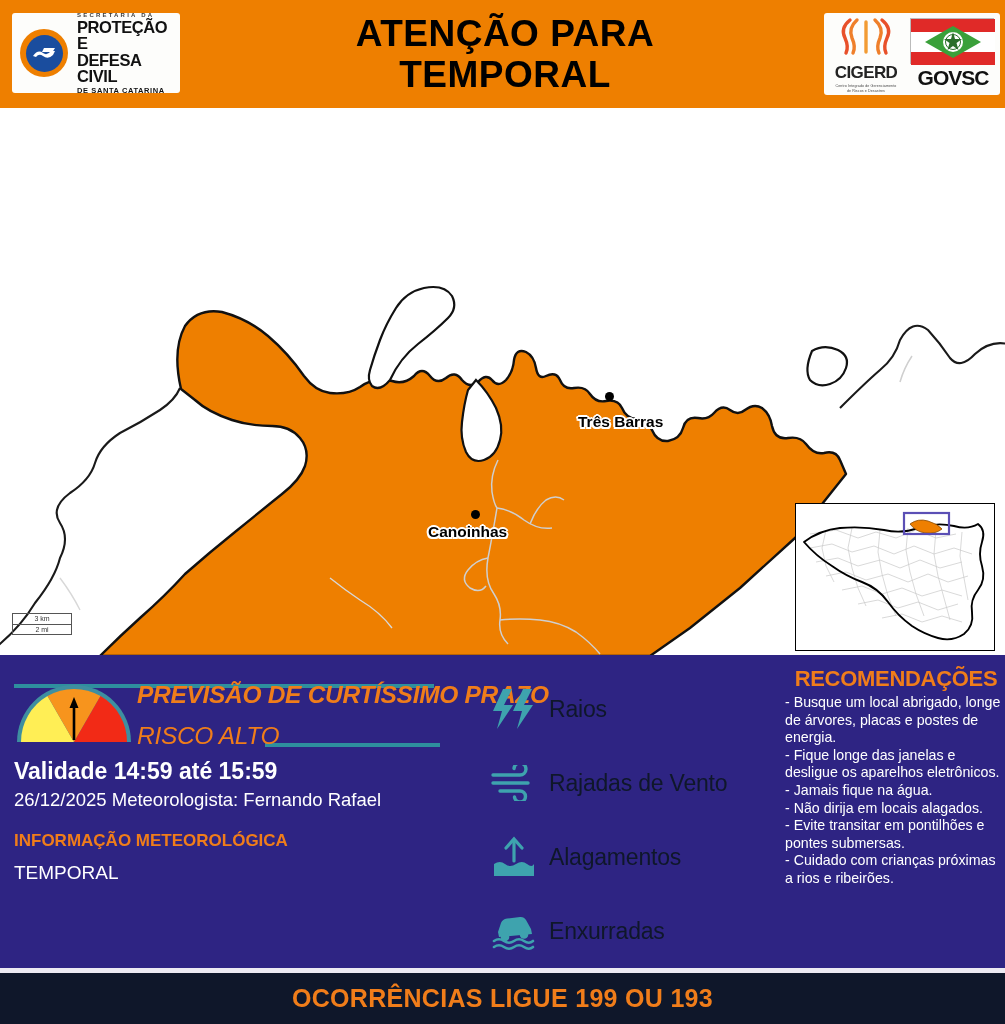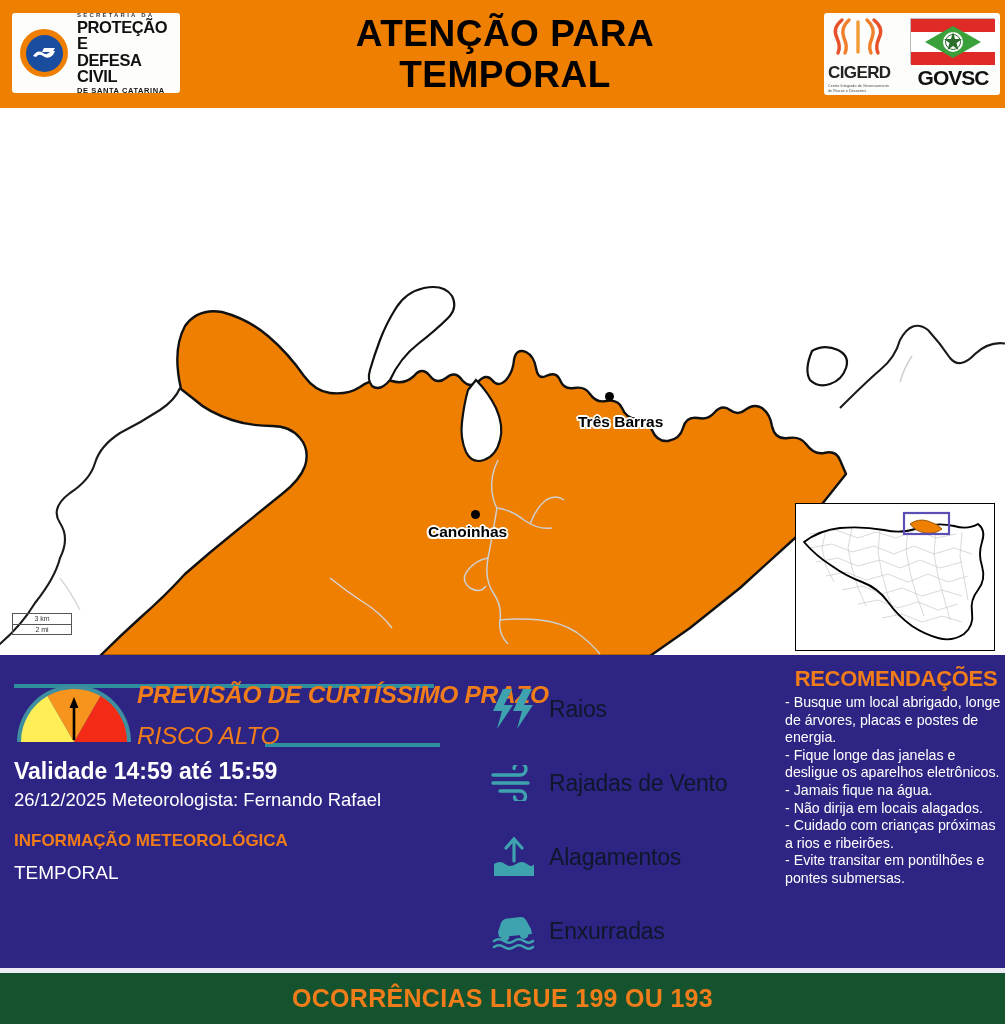--- a/index.html
+++ b/index.html
@@ -28,21 +28,21 @@
   .dc-badge-in { width:37px; height:37px; border-radius:50%; background:#1a4d9e;
               display:flex; align-items:center; justify-content:center; }
   .dc-words { line-height:1; }
   .dc-l1 { font-size:6px; letter-spacing:2.2px; color:#3a3a3a; font-weight:bold; }
   .dc-l2 { font-size:16.5px; font-weight:bold; color:#111; letter-spacing:-0.4px; margin-top:1px;}
   .dc-l3 { font-size:16.5px; font-weight:bold; color:#111; letter-spacing:-0.4px; margin-top:0px;}
   .dc-l4 { font-size:7.5px; font-weight:bold; color:#111; letter-spacing:0.6px; margin-top:2px;}
 
   .logo-right { right:5px; top:13px; width:176px; height:82px; }
   .logo-right-inner{ display:flex; align-items:center; gap:6px; padding:0 6px;}
-  .cigerd { width:76px; }
+  .cigerd { text-align:center; width:76px; }
   .cigerd-name { font-size:17px; font-weight:bold; letter-spacing:-0.6px; color:#232323;
                  font-family:"Liberation Sans", sans-serif; margin-top:1px;}
   .cigerd-sub { font-size:3.6px; color:#444; line-height:1.35; margin-top:1px; letter-spacing:.1px;}
   .govsc { text-align:center; width:86px; }
   .sc-flag { width:84px; height:46px; position:relative; border:0.5px solid #bbb; }
   .govsc-name { font-size:21px; font-weight:bold; color:#111; letter-spacing:-1px; margin-top:2px;}
   .govsc-name b { color:#111; }
 
   .header-title {
     position:absolute; left:190px; top:8px; width:630px; height:92px;
@@ -122,21 +122,21 @@
   }
   .rec-list {
     position:absolute; left:785px; top:694px; width:218px;
     font-size:14.2px; color:#fff; line-height:1.24;
   }
   .rec-list div { margin-bottom:0px; }
 
   
   .footer-sep { position:absolute; left:0; top:968px; width:1005px; height:5px; background:#eceaf2;}
   .footer {
-    position:absolute; left:0; top:973px; width:1005px; height:51px; background:#14532d;
+    position:absolute; left:0; top:973px; width:1005px; height:51px; background:#0f172a;
     display:flex; align-items:center; justify-content:center;
   }
   .footer-txt { font-size:25px; font-weight:bold; color:#f07d1a; letter-spacing:0.3px; }
 </style>
 </head>
 <body>
 
 <div id="page">
 
   <div class="header">
@@ -405,22 +405,22 @@
     </div>
 
   </div>
 
   <div class="rec-title">RECOMENDAÇÕES</div>
   <div class="rec-list">
     <div>- Busque um local abrigado, longe de árvores, placas e postes de energia.</div>
     <div>- Fique longe das janelas e desligue os aparelhos eletrônicos.</div>
     <div>- Jamais fique na água.</div>
     <div>- Não dirija em locais alagados.</div>
+    <div>- Evite transitar em pontilhões e pontes submersas.</div>
     <div>- Cuidado com crianças próximas a rios e ribeirões.</div>
-    <div>- Evite transitar em pontilhões e pontes submersas.</div>
   </div>
 
   <div class="footer-sep"></div>
   <div class="footer">
     <div class="footer-txt">OCORRÊNCIAS LIGUE 199 OU 193</div>
   </div>
 
 </div>
 
 </body></html>

